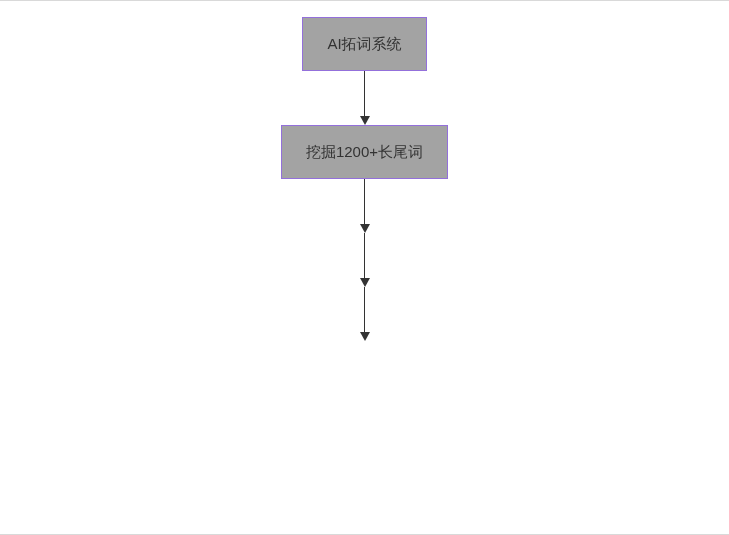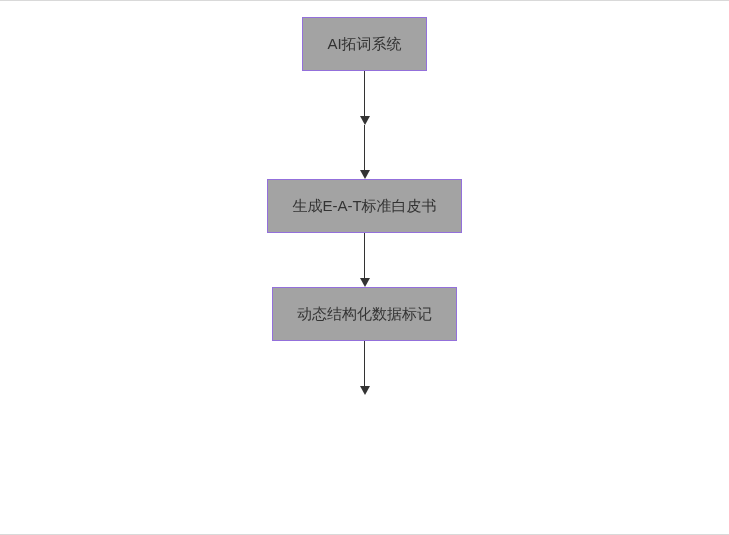--- a/index.html
+++ b/index.html
@@ -69,38 +69,35 @@
 
     <div class="node">
       <span>AI拓词系统</span>
     </div>
 
     <div class="edge">
       <div class="line"></div>
       <div class="head"></div>
     </div>
 
-
-    <div class="edge">
-      <div class="line"></div>
-      <div class="head"></div>
-    </div>
-
     <div class="node">
-      <span>生成E-A-T标准白皮书</span>
+      <span>挖掘1200+长尾词</span>
     </div>
 
     <div class="edge">
       <div class="line"></div>
       <div class="head"></div>
     </div>
 
-    <div class="node">
-      <span>动态结构化数据标记</span>
+
+    <div class="edge">
+      <div class="line"></div>
+      <div class="head"></div>
     </div>
+
 
     <div class="edge">
       <div class="line"></div>
       <div class="head"></div>
     </div>
 
 
   </div>
 </div>
 

